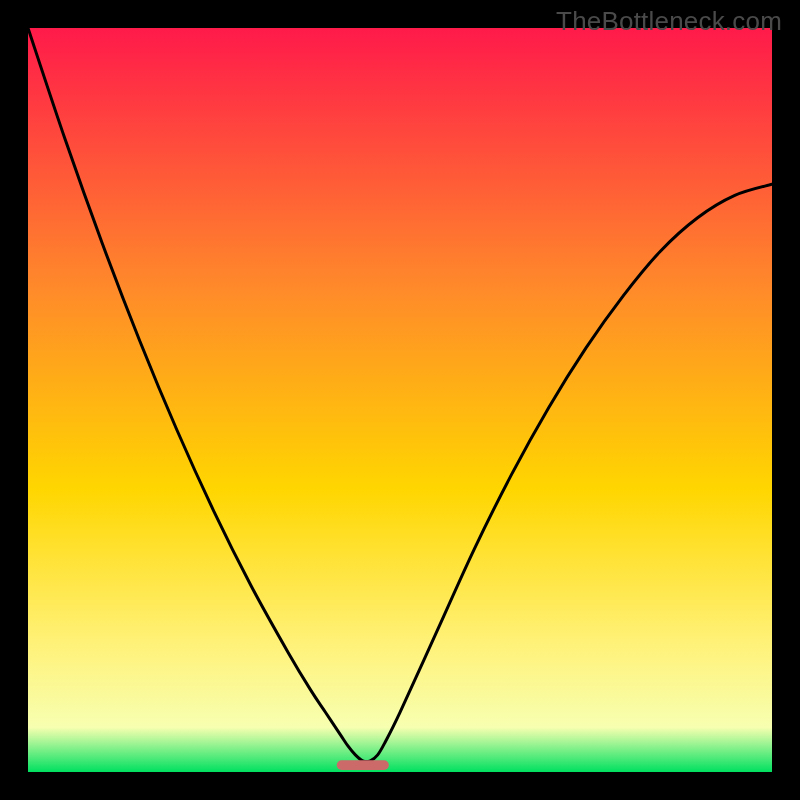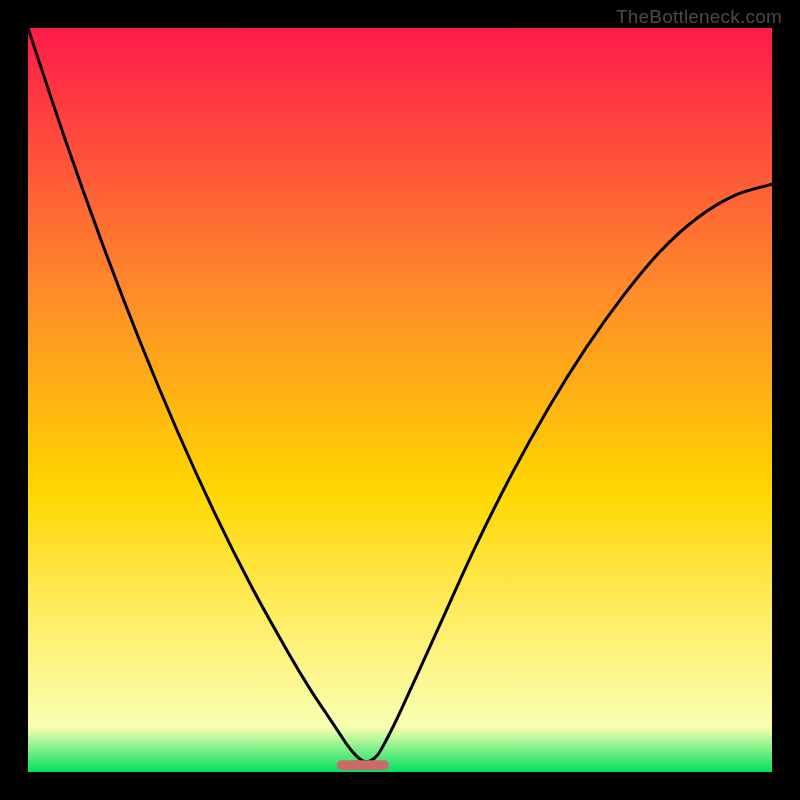--- a/index.html
+++ b/index.html
@@ -14,21 +14,21 @@
     position: relative;
     width: 800px;
     height: 800px;
     background: #000;
   }
   .watermark {
     position: absolute;
     top: 6px;
     right: 18px;
     color: #4a4a4a;
-    font-size: 19px;
+    font-size: 26px;
     font-weight: 500;
     letter-spacing: 0.2px;
     z-index: 5;
     pointer-events: none;
   }
   .plot {
     position: absolute;
     top: 28px;
     left: 28px;
     width: 744px;

